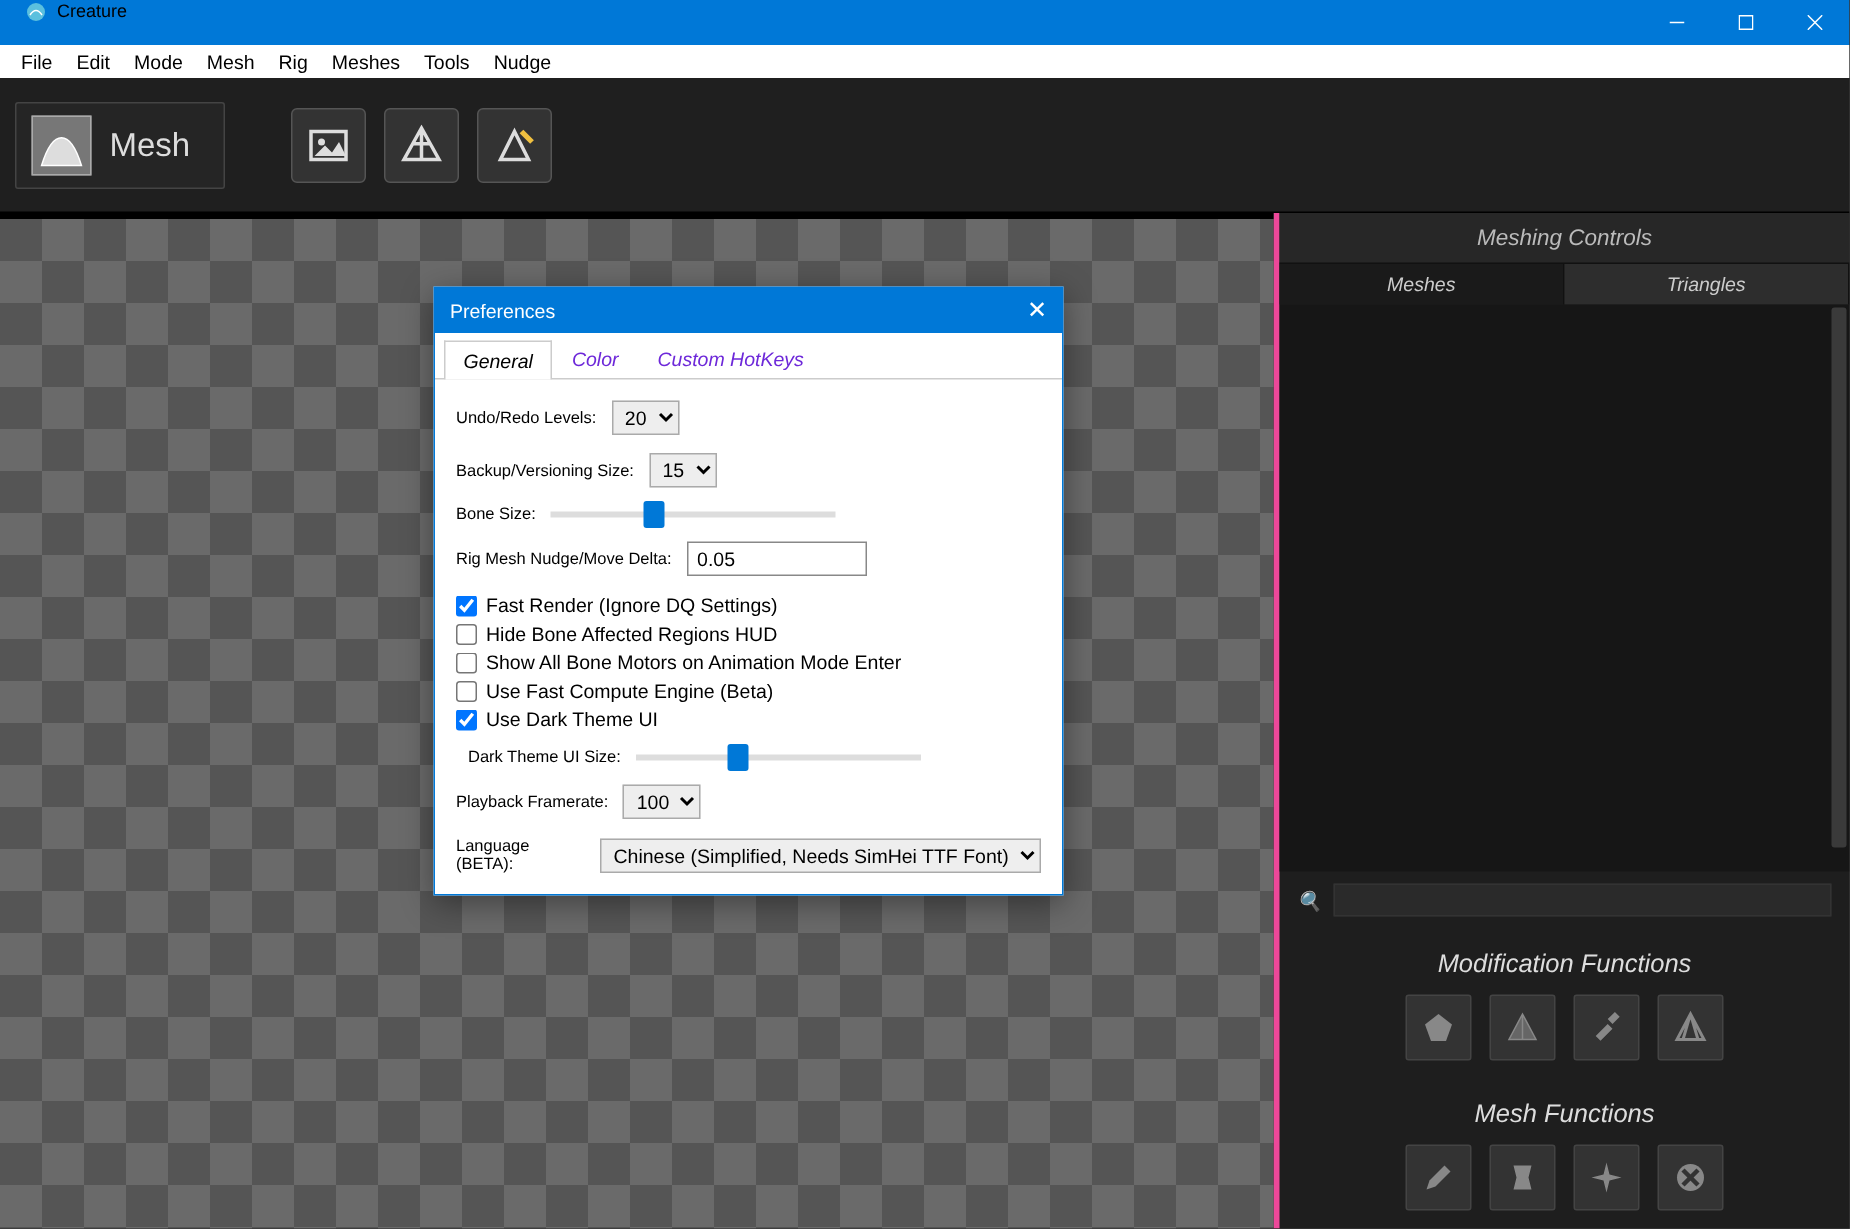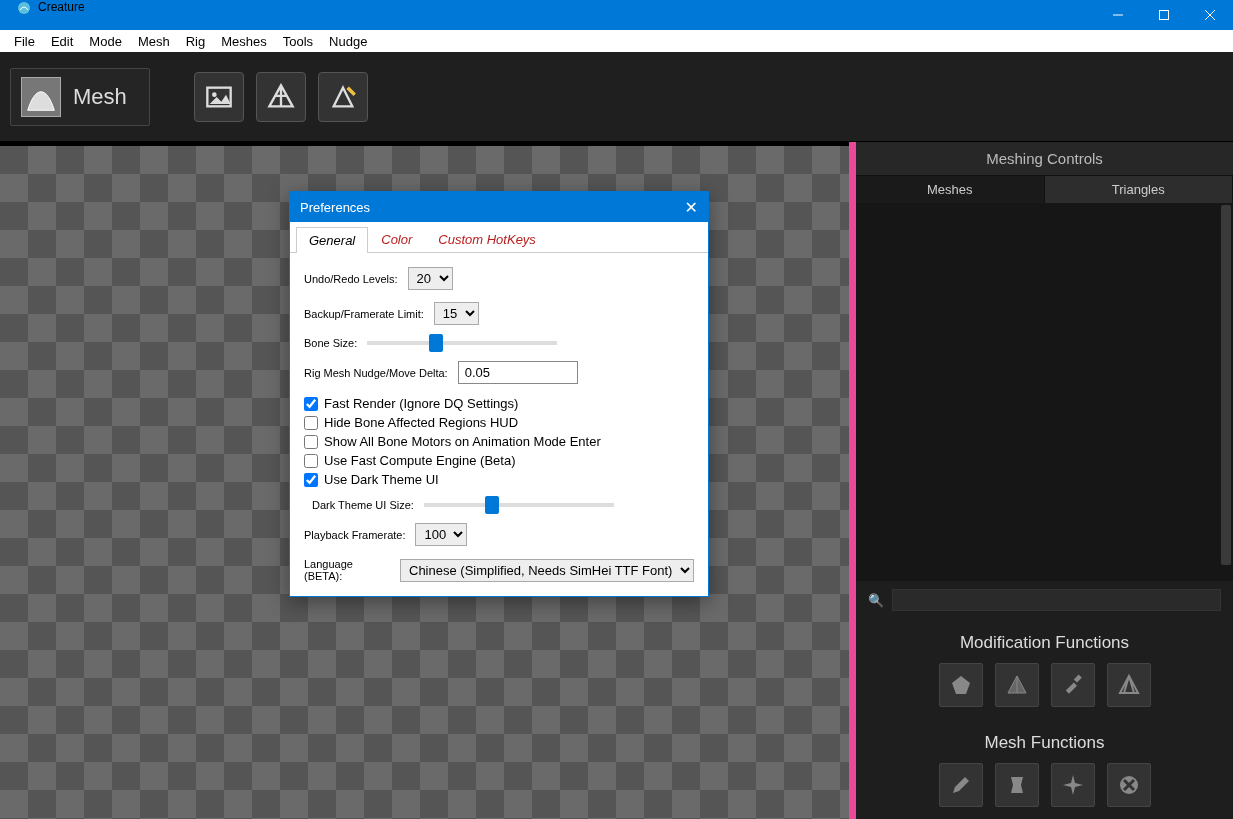--- a/index.html
+++ b/index.html
@@ -29,21 +29,21 @@
   linear-gradient(45deg, #6a6a6a 25%, transparent 25%),
   linear-gradient(-45deg, #6a6a6a 25%, transparent 25%),
   linear-gradient(45deg, transparent 75%, #6a6a6a 75%),
   linear-gradient(-45deg, transparent 75%, #6a6a6a 75%);
   background-size: 56px 56px;
   background-position: 0 0, 0 28px, 28px -28px, -28px 0px;
   border-top: 4px solid #000;
 }
 
 
-.rpanel { width: 384px; background: #1e1e1e; border-left: 7px solid #ec4899; display: flex; flex-direction: column; color: #ccc; }
+.rpanel { width: 384px; background: #1e1e1e; border-left: 4px solid #ec4899; display: flex; flex-direction: column; color: #ccc; font-style: italic; }
 .rpanel-title { text-align: center; padding: 8px 0; font-size: 15px; color: #bbb; background: #272727; border-bottom: 1px solid #111; }
 .rpanel-tabs { display: flex; background: #222; }
 .rpanel-tabs .rtab { flex: 1; text-align: center; padding: 6px 0; font-size: 13px; background: #2d2d2d; color: #ccc; border-right: 1px solid #111; cursor: default; }
 .rpanel-tabs .rtab.active { background: #1a1a1a; }
 .rpanel-body { flex: 1; background: #161616; position: relative; }
 .rpanel-scroll { position: absolute; right: 2px; top: 2px; width: 10px; height: 360px; background: #3a3a3a; border-radius: 2px; }
 .rpanel-search { display: flex; align-items: center; gap: 8px; padding: 8px 12px; }
 .rpanel-search .sicon { color: #aaa; font-size: 13px; }
 .rp-input { flex: 1; height: 22px; background: #2a2a2a; border: 1px solid #333; }
 .section-title { text-align: center; font-size: 17px; color: #ddd; padding: 14px 0 10px; }
@@ -51,21 +51,21 @@
 .ibox { width: 44px; height: 44px; background: #333; border: 1px solid #444; border-radius: 2px; display: flex; align-items: center; justify-content: center; }
 .ibox svg { width: 24px; height: 24px; }
 
 
 .prefs { position: absolute; left: 289px; top: 191px; width: 420px; background: #fff; border: 1px solid #0078d7; box-shadow: 0 5px 20px rgba(0,0,0,0.4); font-size: 13px; }
 .prefs-header { height: 30px; background: #0078d7; color: #fff; display: flex; align-items: center; padding: 0 10px; font-size: 13px; }
 .prefs-header .close { margin-left: auto; font-size: 16px; cursor: default; }
 .prefs-tabs { display: flex; background: #fff; border-bottom: 1px solid #ccc; padding: 4px 6px 0; gap: 0; }
 .ptab { padding: 5px 12px; border: 1px solid transparent; border-bottom: none; font-size: 13px; cursor: default; font-style: italic; }
 .ptab.active { border-color: #ccc; background: #fff; position: relative; top: 1px; }
-.ptab:not(.active) { color: #b91c1c; }
+.ptab:not(.active) { color: #6d28d9; }
 .prefs-body { padding: 14px 14px 10px; color: #000; }
 .prow { display: flex; align-items: center; margin-bottom: 12px; gap: 10px; }
 .plabel { font-size: 11px; min-width: 130px; }
 .psel { border: 1px solid #aaa; background: #eee; padding: 2px 4px; font-size: 13px; }
 .ptext { border: 1px solid #888; padding: 3px 6px; width: 120px; font-size: 13px; }
 .pcheck-row { display: flex; align-items: center; gap: 6px; margin-bottom: 4px; font-size: 13px; }
 .pcheck-row input { width: 14px; height: 14px; }
 input[type=range]{ -webkit-appearance:none; height:4px; background:#ddd; width:190px;}
 input[type=range]::-webkit-slider-thumb{ -webkit-appearance:none; width:14px; height:18px; background:#0078d7; border-radius:2px; cursor:pointer;}
 </style>
@@ -217,21 +217,21 @@
     <div class="ptab active">General</div>
     <div class="ptab">Color</div>
     <div class="ptab">Custom HotKeys</div>
   </div>
   <div class="prefs-body">
     <div class="prow">
       <span class="plabel" style="min-width:auto">Undo/Redo Levels:</span>
       <select class="psel"><option>20</option></select>
     </div>
     <div class="prow">
-      <span class="plabel" style="min-width:auto">Backup/Framerate Limit:</span>
+      <span class="plabel" style="min-width:auto">Backup/Versioning Size:</span>
       <select class="psel"><option>15</option></select>
     </div>
     <div class="prow">
       <span class="plabel" style="min-width:auto">Bone Size:</span>
       <input type="range" min="0" max="100" value="35" style="">
     </div>
     <div class="prow">
       <span class="plabel" style="min-width:auto">Rig Mesh Nudge/Move Delta:</span>
       <input class="ptext" value="0.05" style="">
     </div>

